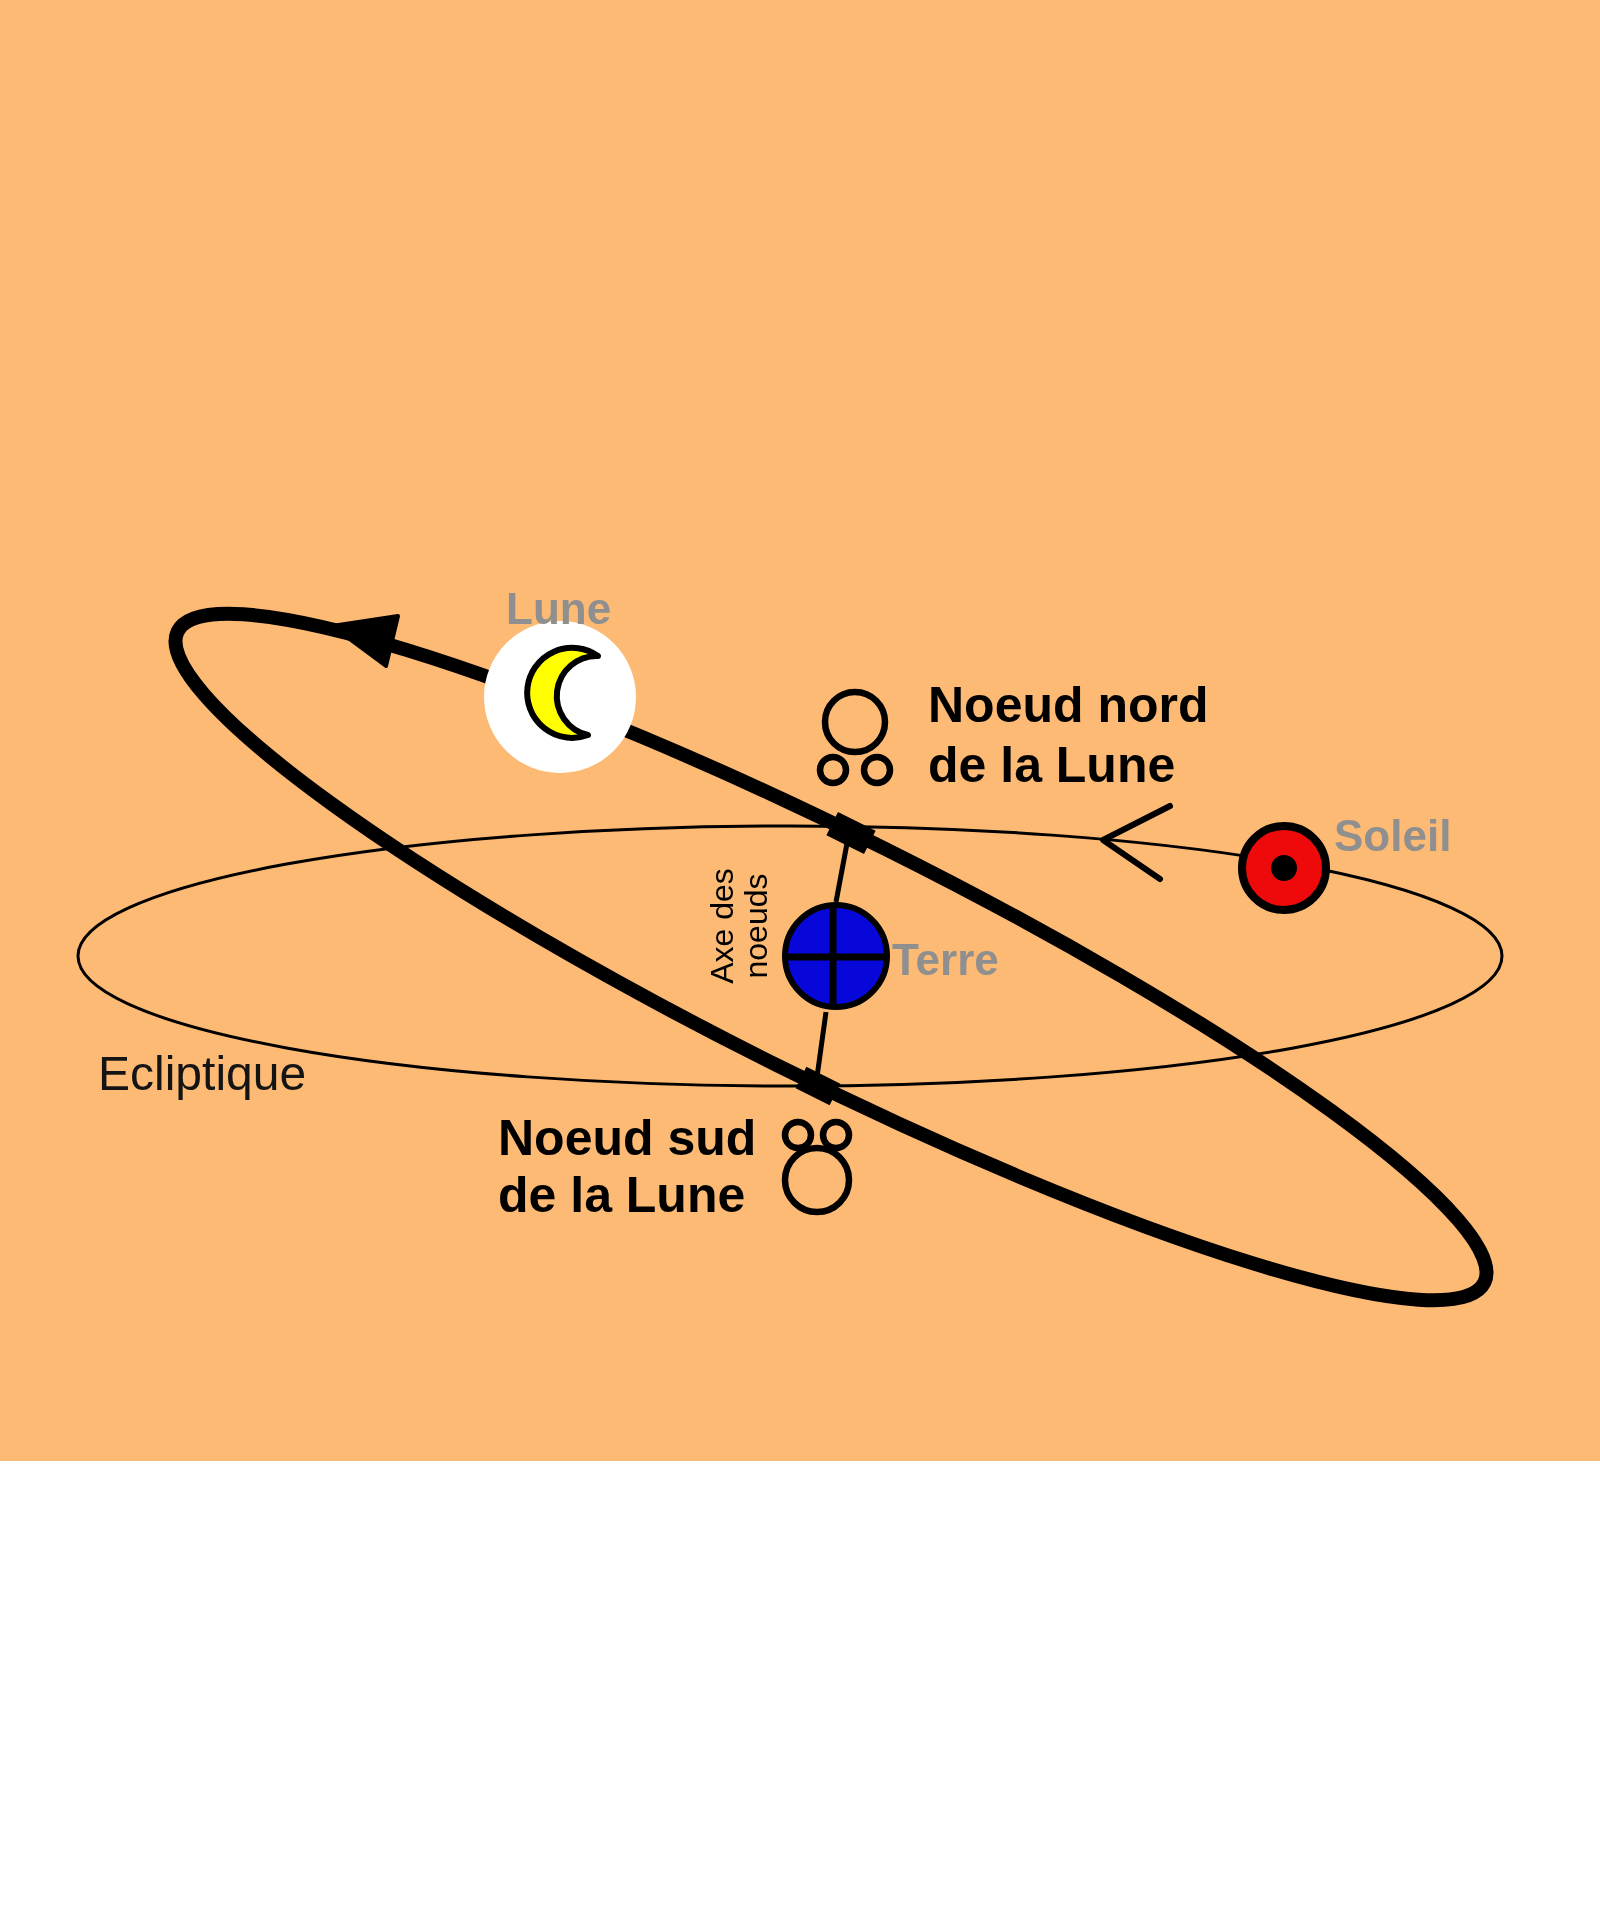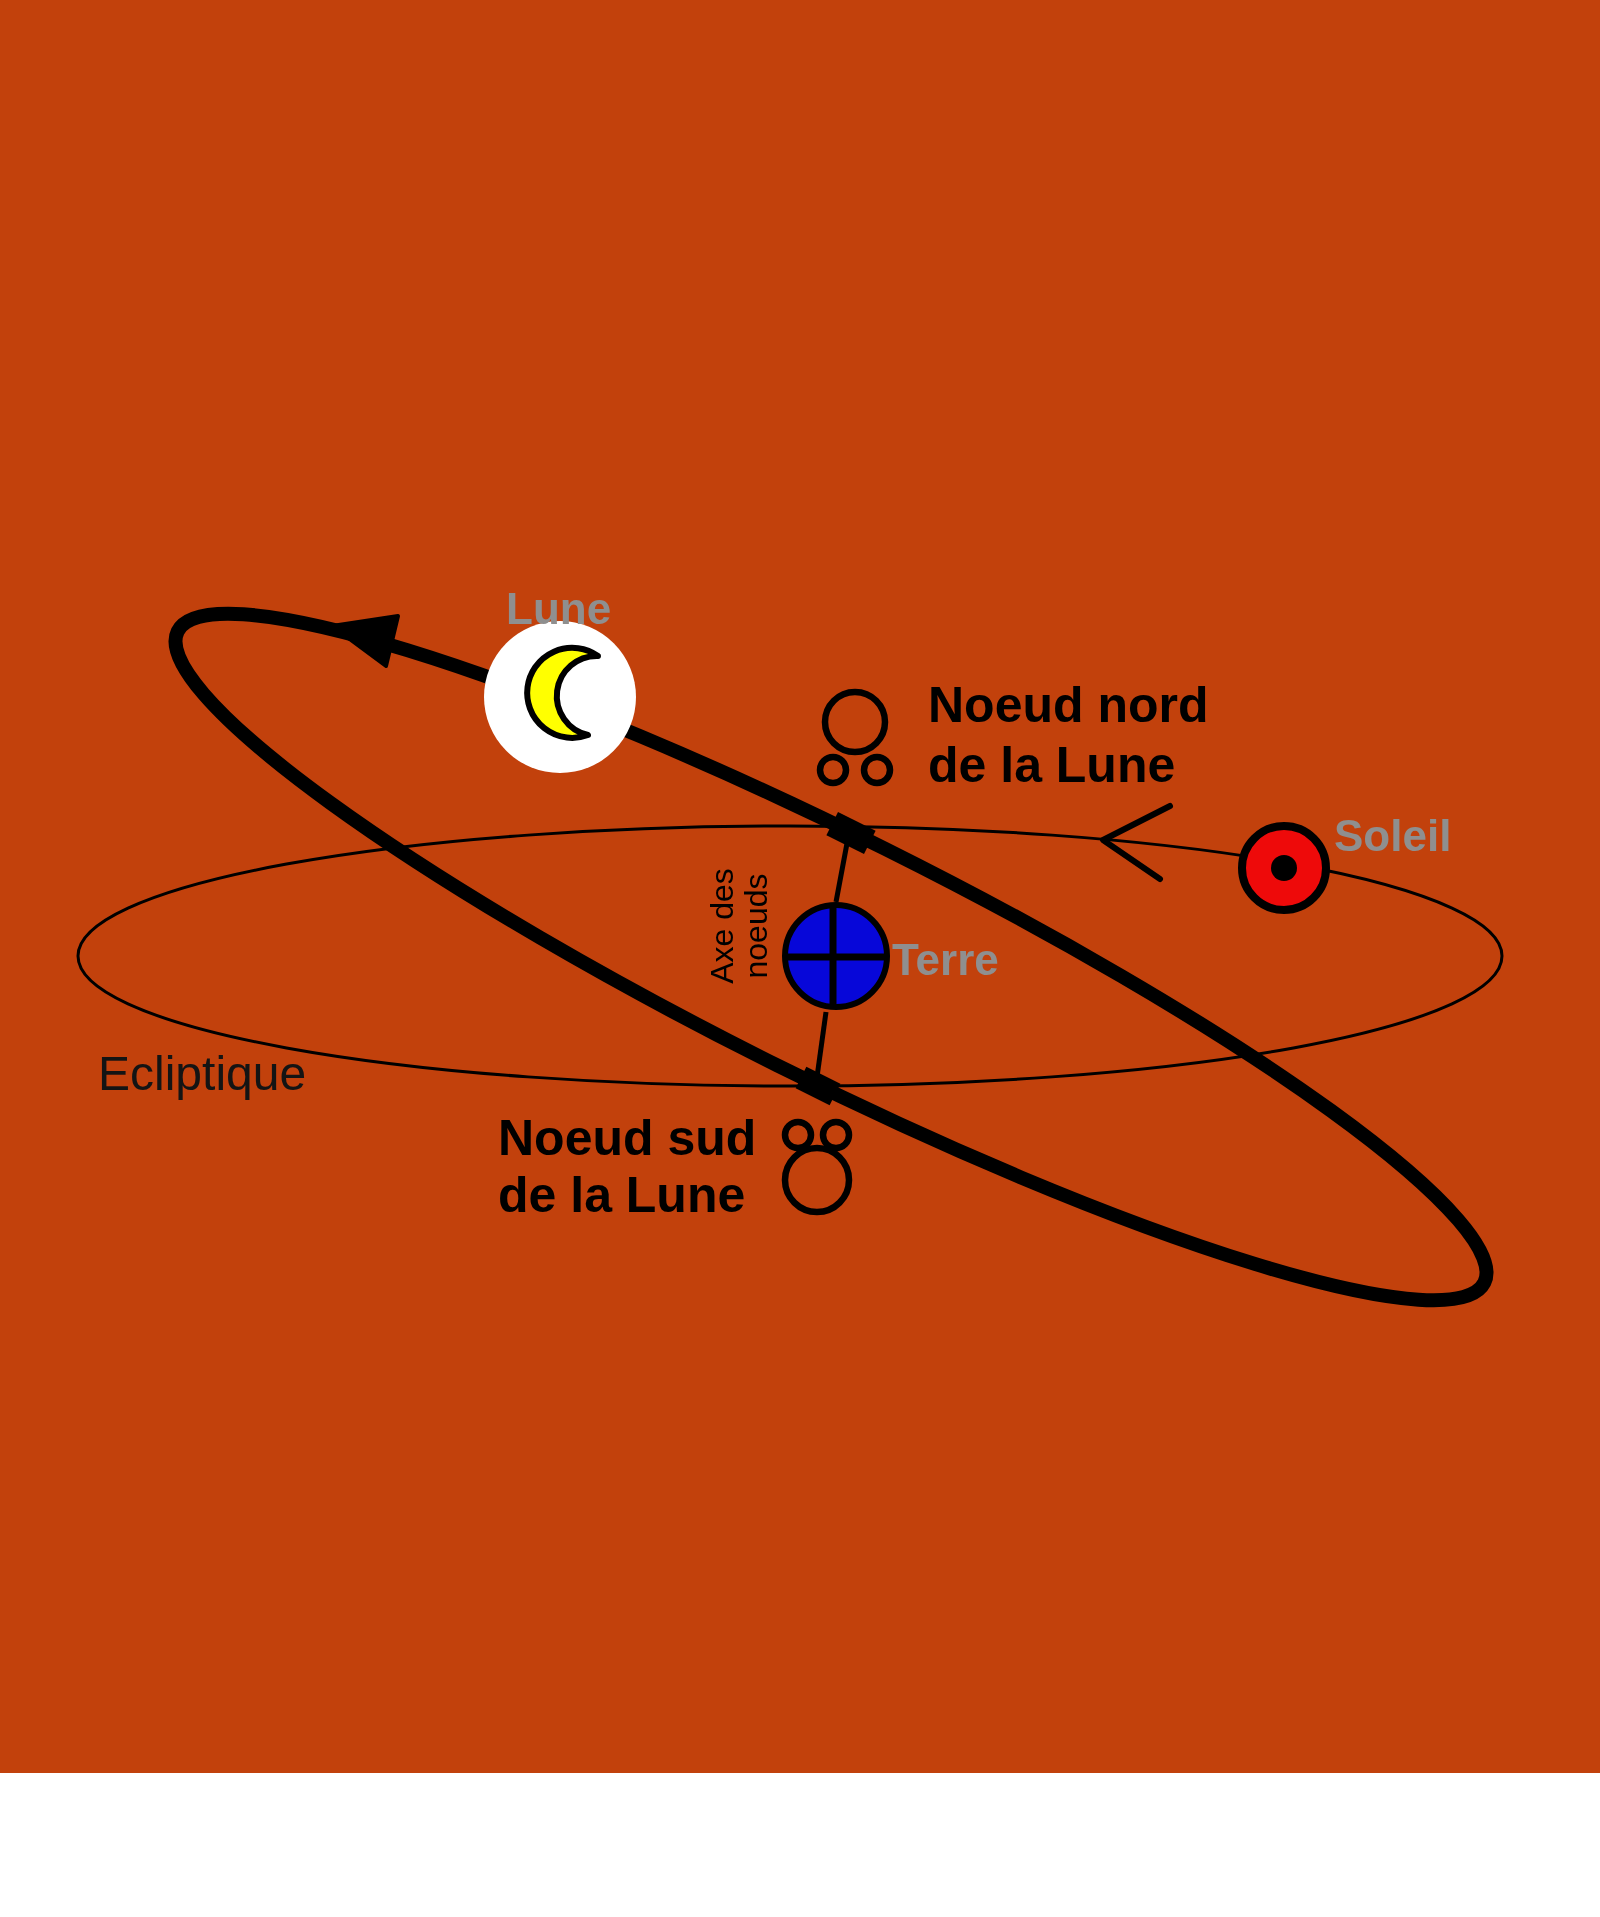--- a/index.html
+++ b/index.html
@@ -3,22 +3,22 @@
 <meta charset="utf-8">
 <style>
   html, body {
     margin: 0;
     padding: 0;
     background: #ffffff;
   }
   .stage {
     position: relative;
     width: 1600px;
-    height: 1773px;
-    background: #c2410c;
+    height: 1461px;
+    background: #fdba74;
     overflow: hidden;
   }
   .stage svg {
     position: absolute;
     left: 0;
     top: 0;
   }
   text {
     font-family: "Liberation Sans", sans-serif;
   }

